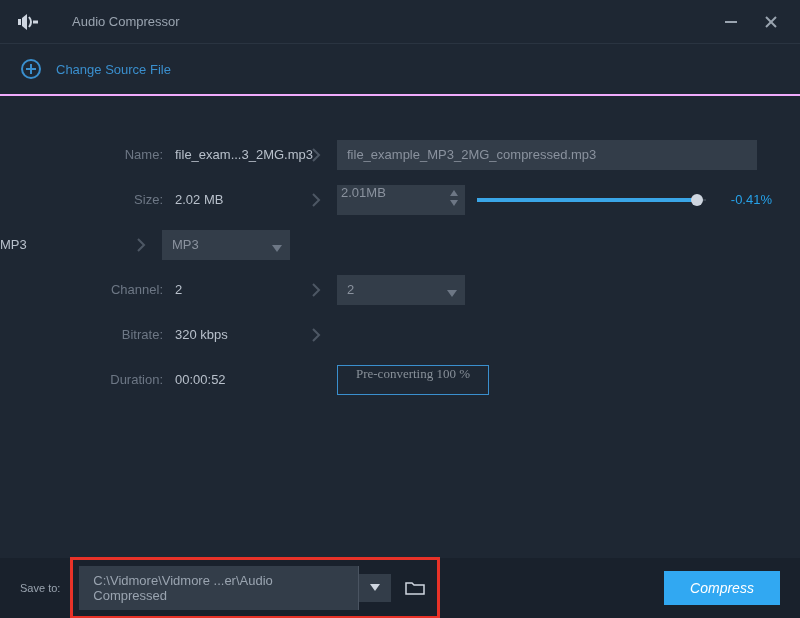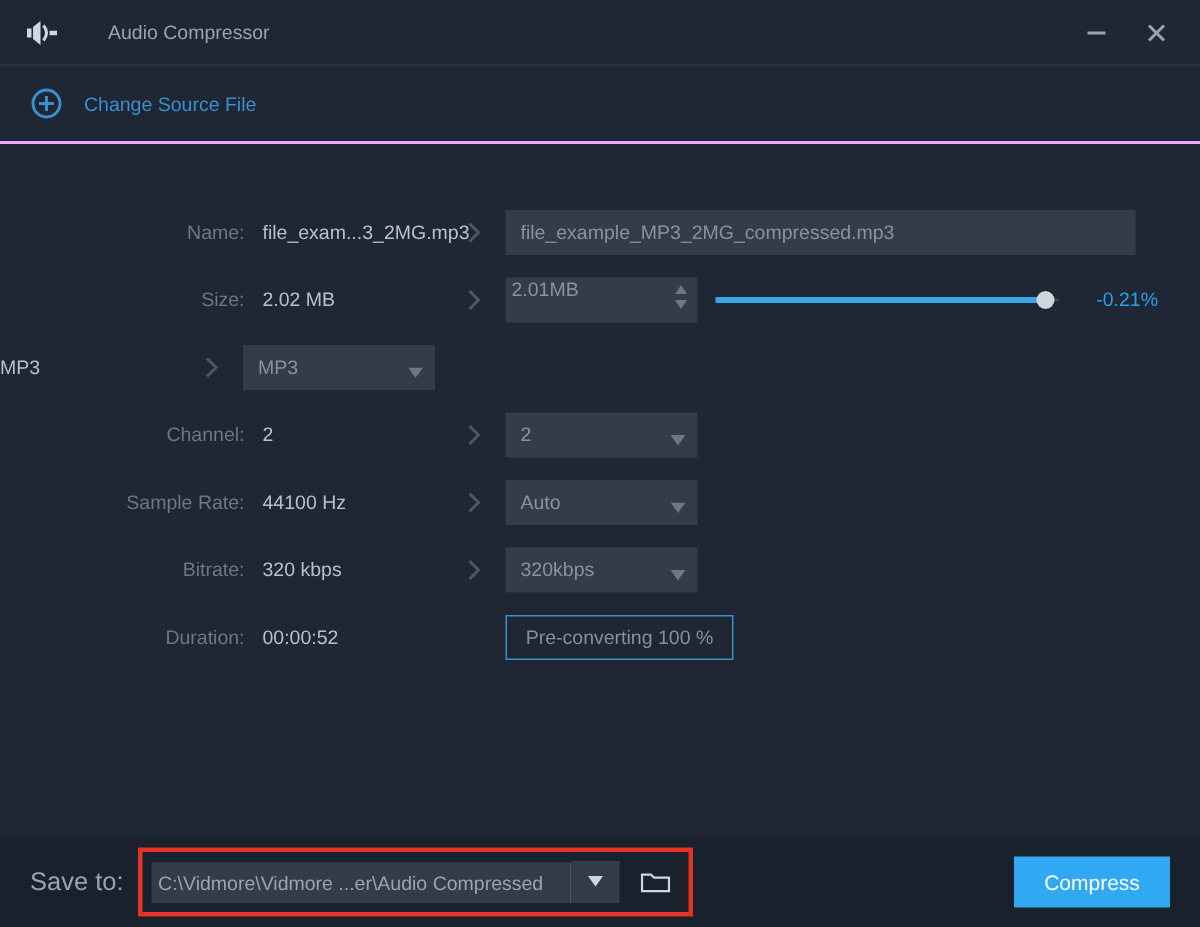--- a/index.html
+++ b/index.html
@@ -128,54 +128,55 @@
   .pct {
     color:#26a1e8; font-size:13px; width:54px; text-align:right;
   }
   .preconvert {
     border:1px solid #3a8fce;
     background:transparent;
     height:30px;
     width:152px;
     color:#889099;
     display:flex;
-    align-items:center;
-    justify-content:center;
-    font-size:13px;
-    cursor:pointer;
+    align-items:flex-start;
+    justify-content:center;
+    font-size:13px;
+    cursor:pointer;
+    font-family:Liberation Serif, serif;
   }
 
   
   .footer {
     position:absolute;
     left:0; right:0; bottom:0;
     height:60px;
     background:#19212c;
     display:flex;
     align-items:center;
     padding:0 20px;
   }
   .save-label {
     color:#9aa4b0;
-    font-size:17px;
+    font-size:11px;
     margin-right:10px;
   }
   .save-group {
     display:flex;
     align-items:center;
     border:3px solid #e83228;
     padding:6px 6px;
   }
   .save-path {
     background:#333d49;
-    height:27px;
+    height:44px;
     width:280px;
     display:flex;
     align-items:center;
-    padding:0 4px;
+    padding:0 14px;
     color:#9aa4b0;
     font-size:13px;
     border-right:1px solid #4a5461;
   }
   .save-dd {
     background:#333d49;
     height:28px;
     width:32px;
     display:flex;
     align-items:center;
@@ -189,26 +190,27 @@
     align-items:center;
     justify-content:center;
     margin-left:8px;
     cursor:pointer;
   }
   .compress-btn {
     margin-left:auto;
     background:#31a8f2;
     color:#fff;
     height:34px;
-    width:104px;
+    width:116px;
     display:flex;
     align-items:center;
     justify-content:center;
     font-size:14px;
     cursor:pointer;
+    font-style:italic;
   }
 </style>
 </head>
 <body>
 
 <div class="titlebar">
   <span class="app-icon">
     <svg width="20" height="18" viewBox="0 0 20 18">
         <g fill="#cfd6e0">
           <rect x="0" y="6" width="3" height="6"></rect>
@@ -276,21 +278,21 @@
           <svg width="10" height="10">
               <polygon points="1,2 9,2 5,8" fill="#6d7785"></polygon>
             </svg>
         </span>
       </div>
       <div class="slider">
         <div class="track-bg"></div>
         <div class="track-fill" id="slider-fill" style="width: 96%;"></div>
         <div class="thumb" id="slider-thumb" style="left: calc(96% - 6px);"></div>
       </div>
-      <div class="pct">-0.21%</div>
+      <div class="pct">-0.41%</div>
     </div>
   </div>
 
   <div class="row">
     <div class="value">MP3</div>
     <div class="arrow-col">
       <svg width="10" height="16">
           <polyline points="2,2 8,8 2,14" fill="none" stroke="#6d7785" stroke-width="2"></polyline>
         </svg>
     </div>
@@ -315,53 +317,28 @@
     <div class="control-col">
       <div class="select">
         <span>2</span>
         <span class="caret"><svg width="10" height="8">
               <polygon points="0,0 10,0 5,7" fill="#6d7785"></polygon>
             </svg></span>
       </div>
     </div>
   </div>
 
-  <div class="row">
-    <div class="label">Sample Rate:</div>
-    <div class="value">44100 Hz</div>
-    <div class="arrow-col">
-      <svg width="10" height="16">
-          <polyline points="2,2 8,8 2,14" fill="none" stroke="#6d7785" stroke-width="2"></polyline>
-        </svg>
-    </div>
-    <div class="control-col">
-      <div class="select">
-        <span>Auto</span>
-        <span class="caret"><svg width="10" height="8">
-              <polygon points="0,0 10,0 5,7" fill="#6d7785"></polygon>
-            </svg></span>
-      </div>
-    </div>
-  </div>
 
   <div class="row">
     <div class="label">Bitrate:</div>
     <div class="value">320 kbps</div>
     <div class="arrow-col">
       <svg width="10" height="16">
           <polyline points="2,2 8,8 2,14" fill="none" stroke="#6d7785" stroke-width="2"></polyline>
         </svg>
-    </div>
-    <div class="control-col">
-      <div class="select">
-        <span>320kbps</span>
-        <span class="caret"><svg width="10" height="8">
-              <polygon points="0,0 10,0 5,7" fill="#6d7785"></polygon>
-            </svg></span>
-      </div>
     </div>
   </div>
 
   <div class="row">
     <div class="label">Duration:</div>
     <div class="value">00:00:52</div>
     <div class="arrow-col"></div>
     <div class="control-col">
       <div class="preconvert">
         <span>Pre-converting 100 %</span>

